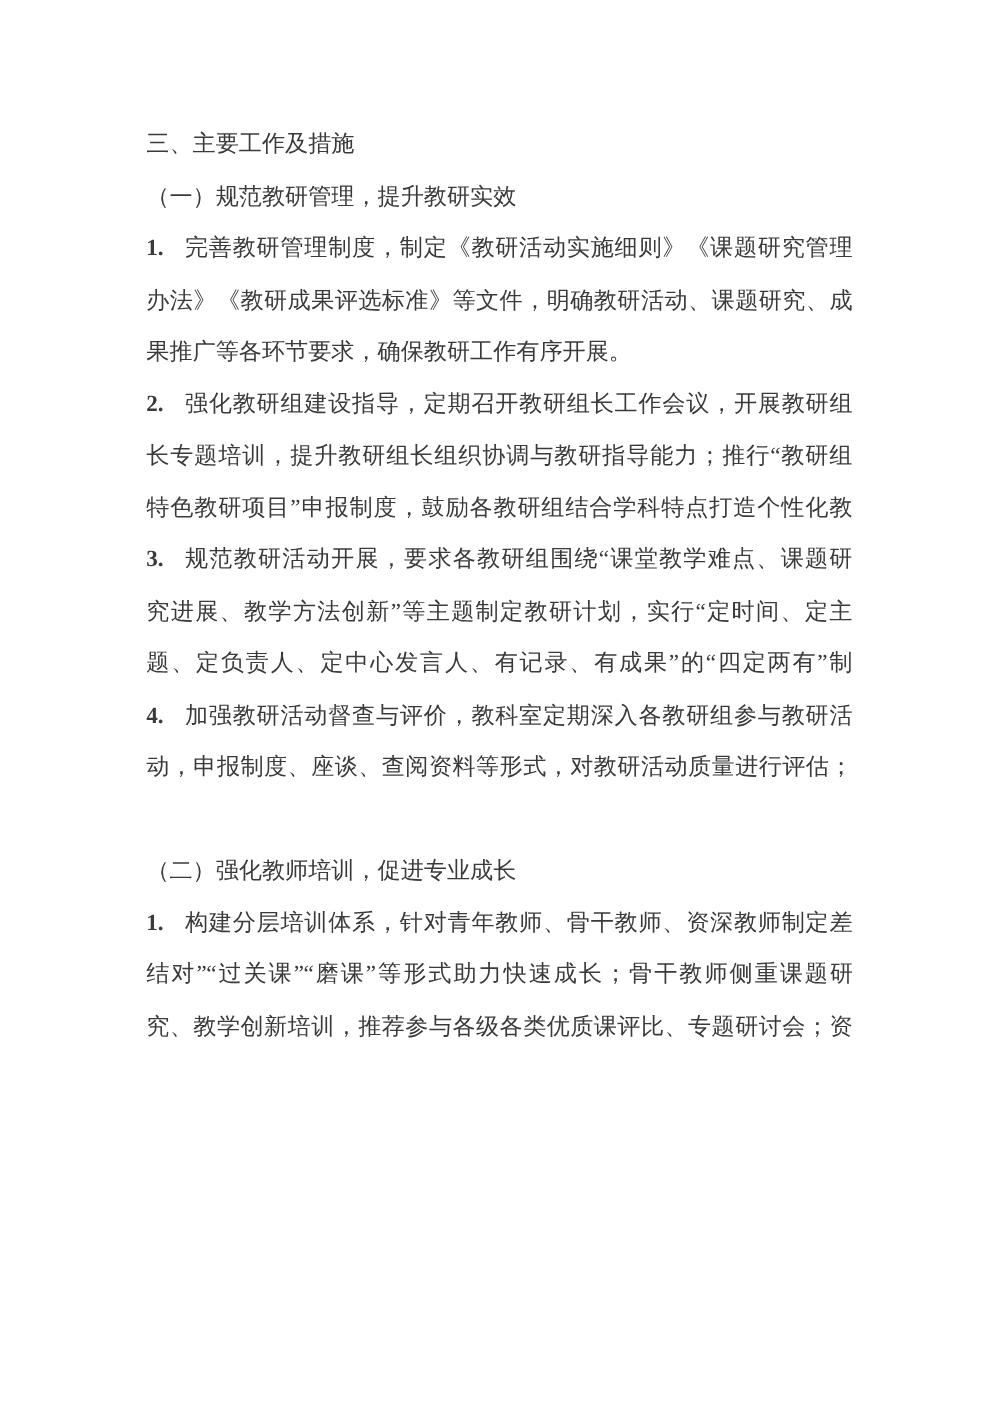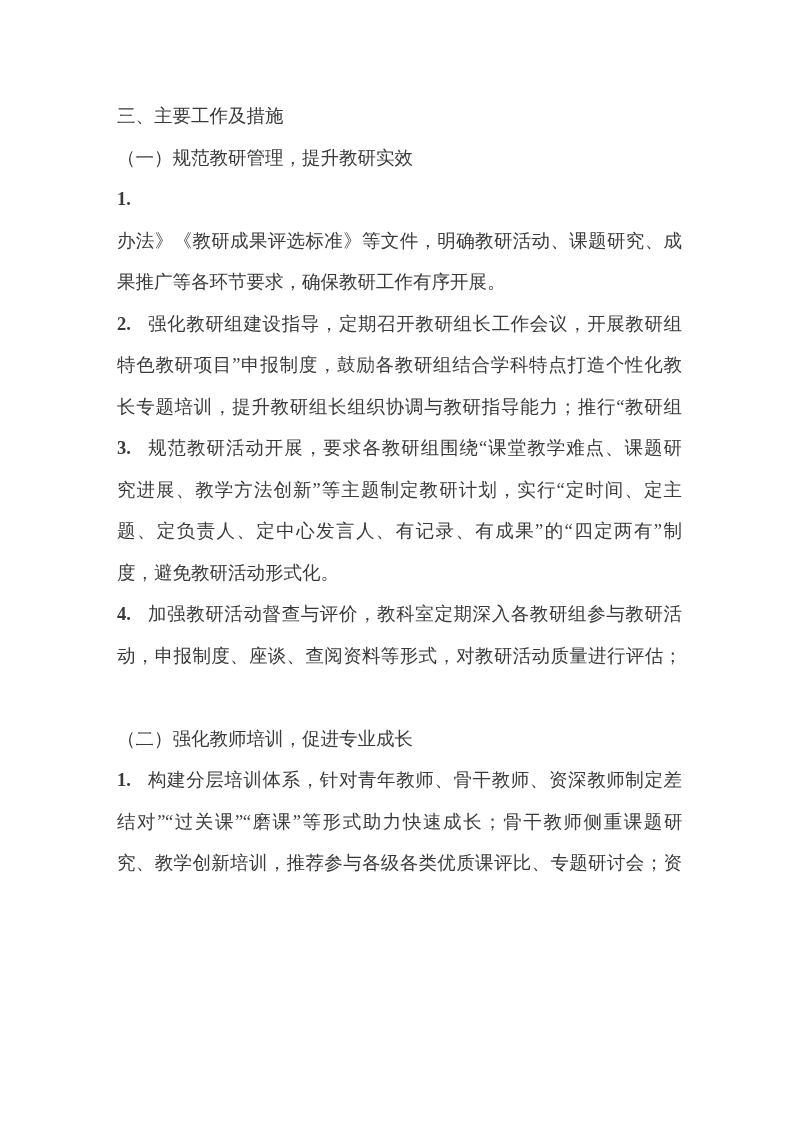--- a/index.html
+++ b/index.html
@@ -54,32 +54,31 @@
 </head>
 <body>
 
 <div class="page">
   <div class="content">
 
     <div class="line">三、主要工作及措施</div>
 
     <div class="line">（一）规范教研管理，提升教研实效</div>
 
-    <div class="line num-line just"><span class="num">1.</span></div>
+    <div class="line num-line just"><span class="num">1.</span><span>完善教研管理制度，制定《教研活动实施细则》《课题研究管理</span></div>
     <div class="line just">办法》《教研成果评选标准》等文件，明确教研活动、课题研究、成</div>
     <div class="line">果推广等各环节要求，确保教研工作有序开展。</div>
 
     <div class="line num-line just"><span class="num">2.</span><span>强化教研组建设指导，定期召开教研组长工作会议，开展教研组</span></div>
+    <div class="line just">长专题培训，提升教研组长组织协调与教研指导能力；推行“教研组</div>
     <div class="line just">特色教研项目”申报制度，鼓励各教研组结合学科特点打造个性化教</div>
-    <div class="line just">长专题培训，提升教研组长组织协调与教研指导能力；推行“教研组</div>
 
     <div class="line num-line just"><span class="num">3.</span><span>规范教研活动开展，要求各教研组围绕“课堂教学难点、课题研</span></div>
     <div class="line just">究进展、教学方法创新”等主题制定教研计划，实行“定时间、定主</div>
     <div class="line just">题、定负责人、定中心发言人、有记录、有成果”的“四定两有”制</div>
-    <div class="line">度，避免教研活动形式化。</div>
 
     <div class="line num-line just"><span class="num">4.</span><span>加强教研活动督查与评价，教科室定期深入各教研组参与教研活</span></div>
     <div class="line just">动，申报制度、座谈、查阅资料等形式，对教研活动质量进行评估；</div>
 
     <div class="line blank"></div>
 
     <div class="line">（二）强化教师培训，促进专业成长</div>
 
     <div class="line num-line just"><span class="num">1.</span><span>构建分层培训体系，针对青年教师、骨干教师、资深教师制定差</span></div>
     <div class="line just tight">结对”“过关课”“磨课”等形式助力快速成长；骨干教师侧重课题研</div>

